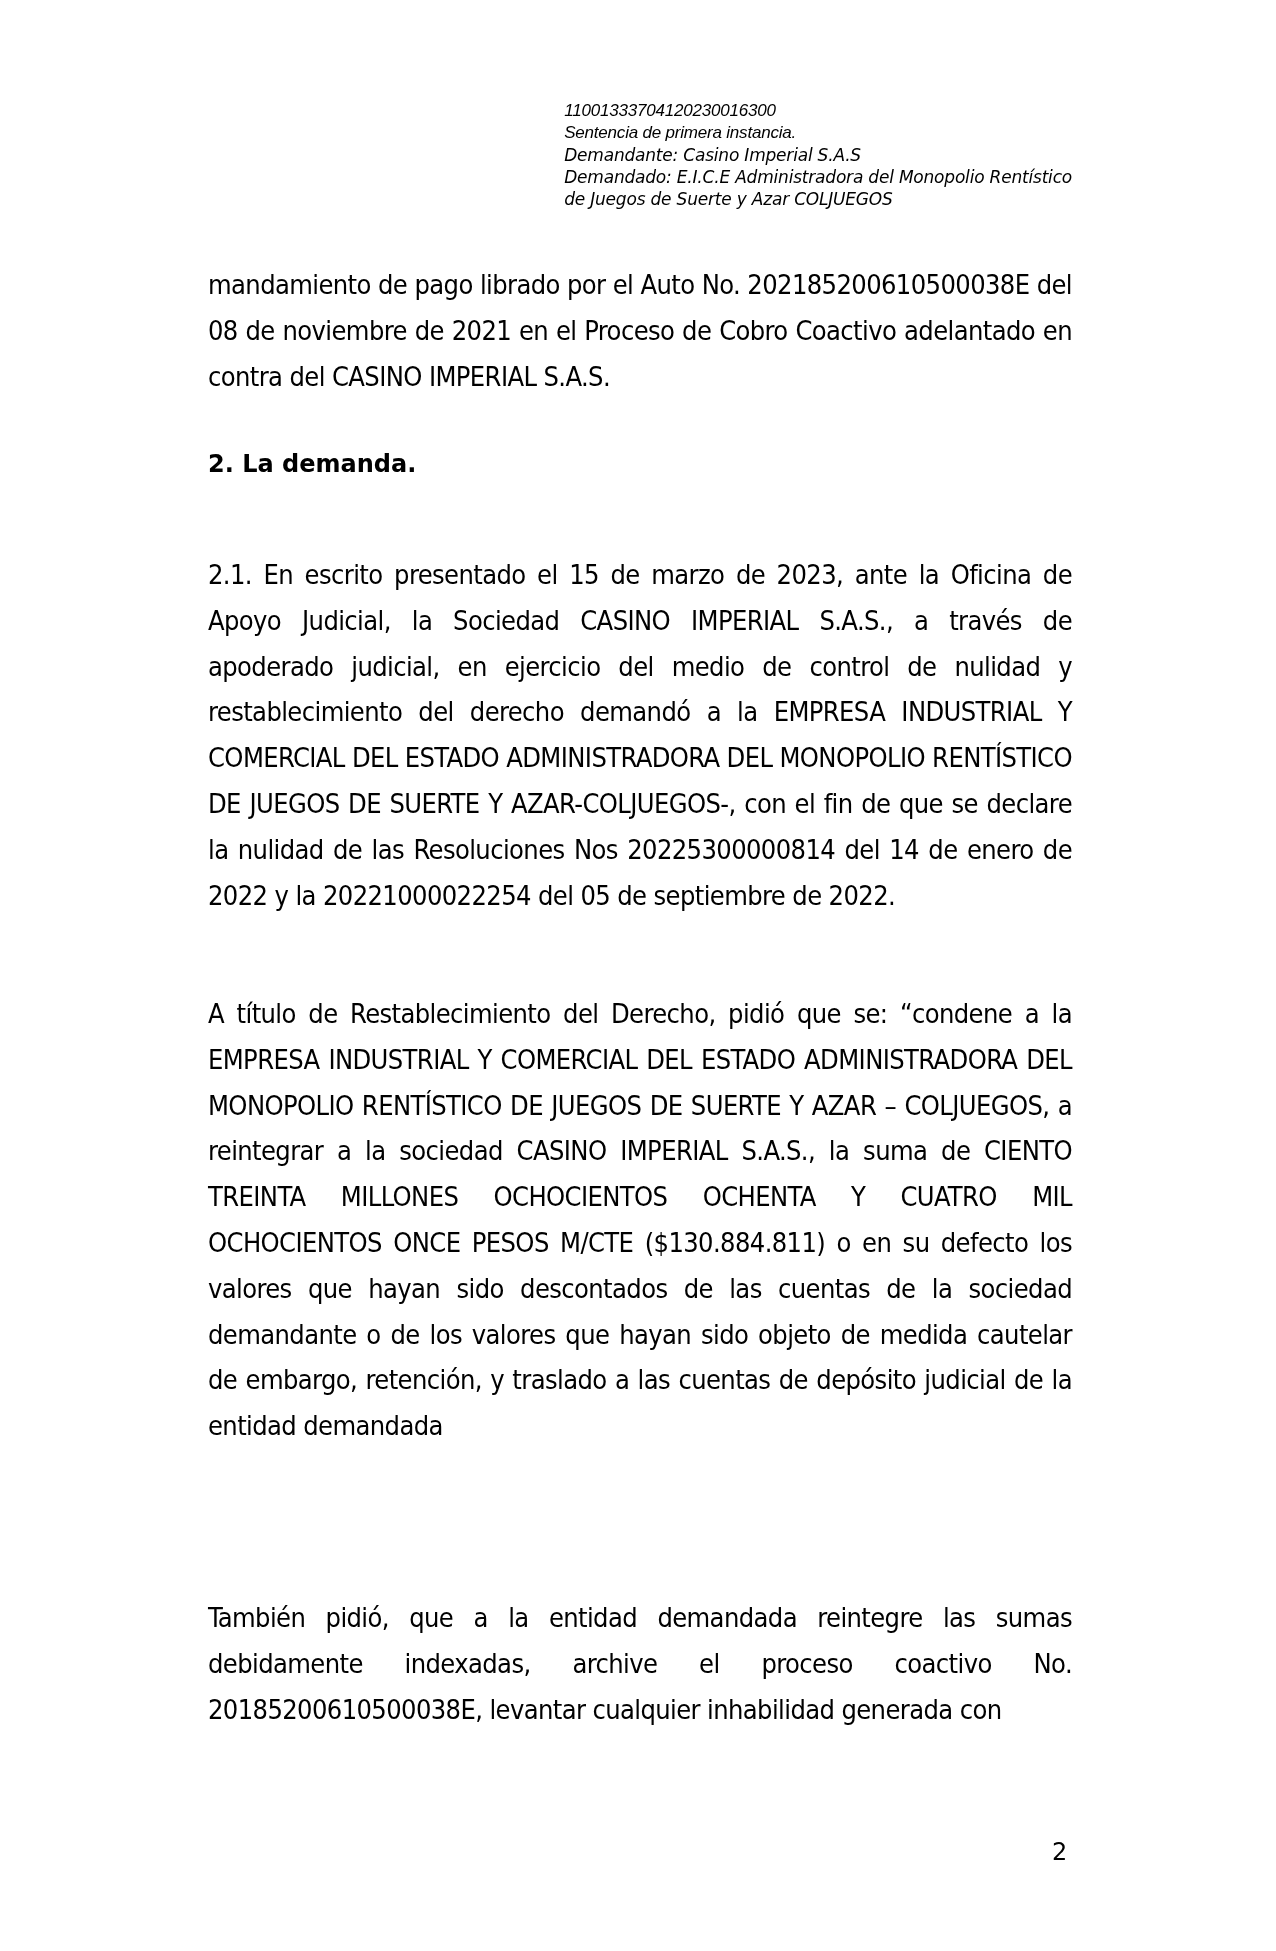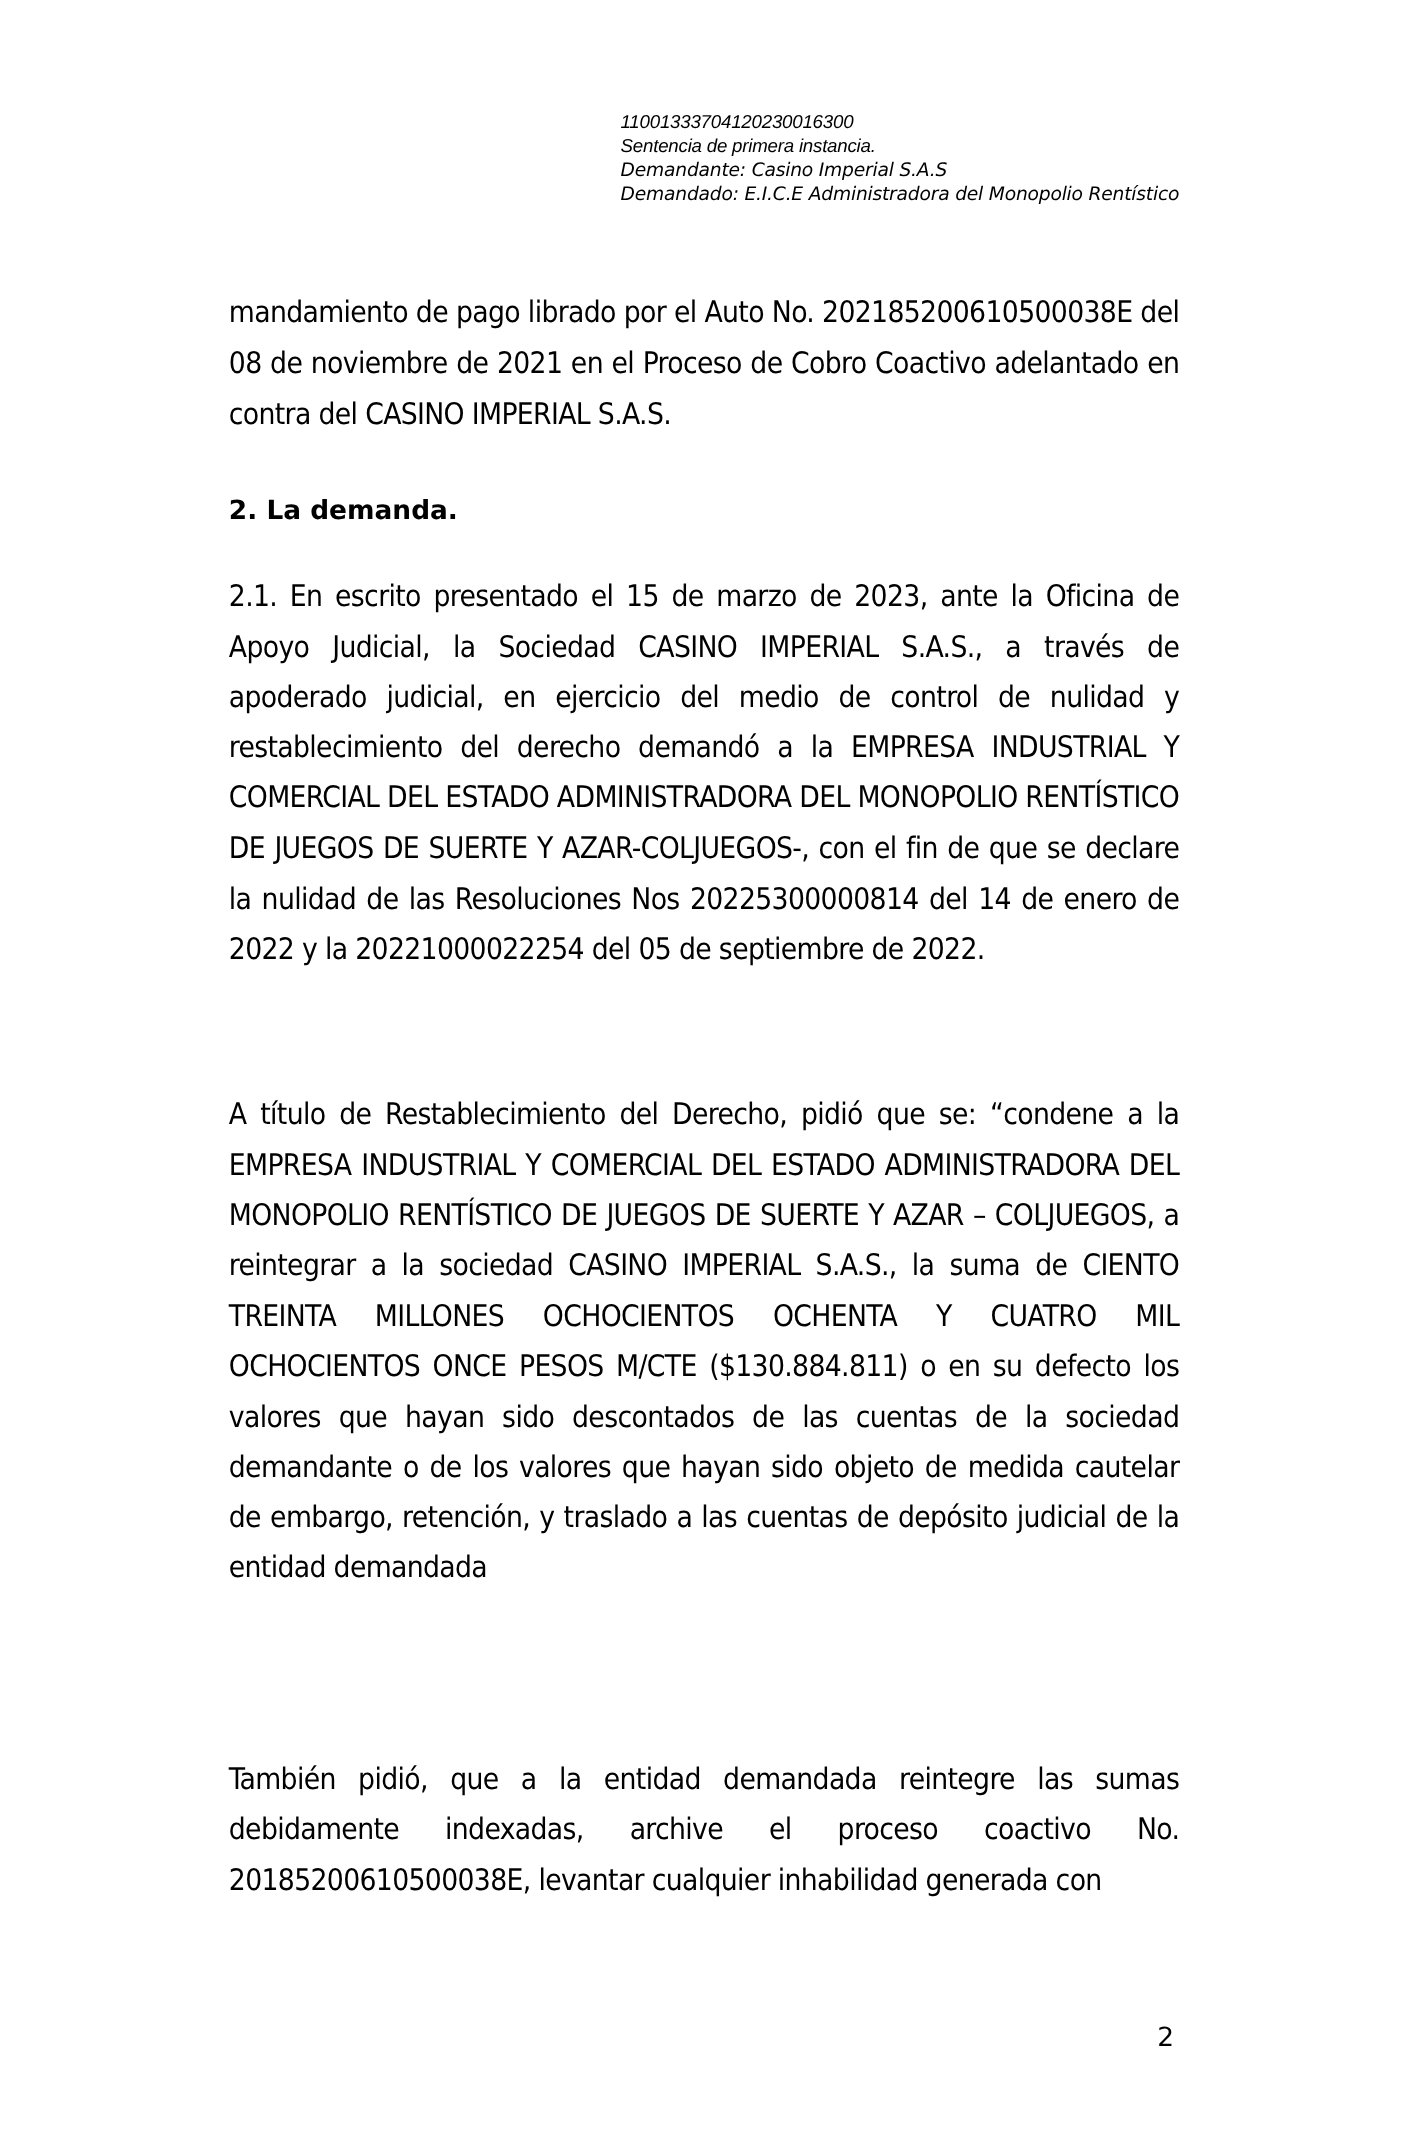--- a/index.html
+++ b/index.html
@@ -20,32 +20,33 @@
     .body-text .i { }
     .heading {
       position: absolute; left: 208px; top: 450px;
       font-family: "DejaVu Sans", sans-serif; font-weight: bold; font-size: 24px;
     }
     .page-num {
       position: absolute; left: 1052px; top: 1838px;
       font-family: "DejaVu Sans", sans-serif; font-size: 24px;
     }
     .p1 { top: 262px; }
-    .p2 { top: 520px; }
+    .p2 { top: 552px; }
     .p3 { top: 991px; }
     .p4 { top: 1595px; }
   </style>
 </head>
 <body>
 
 <div class="header">
   <div class="narrow">11001333704120230016300</div>
   <div class="narrow">Sentencia de primera instancia.</div>
   <div>Demandante: Casino Imperial S.A.S</div>
   <div>Demandado: E.I.C.E Administradora del Monopolio Rentístico</div>
+  <div>de Juegos de Suerte y Azar COLJUEGOS</div>
 </div>
 
 <div class="body-text p1">
   <p>mandamiento de pago librado por el Auto No. 202185200610500038E del 08 de noviembre de 2021 en el Proceso de Cobro Coactivo adelantado en contra del CASINO IMPERIAL S.A.S.</p>
 </div>
 
 <div class="heading">2. La demanda.</div>
 
 <div class="body-text p2">
   <p>2.1. En escrito presentado el 15 de marzo de 2023, ante la Oficina de Apoyo Judicial, la  Sociedad CASINO IMPERIAL S.A.S., a través de apoderado judicial, en ejercicio del medio de control de nulidad y restablecimiento del derecho demandó a la EMPRESA INDUSTRIAL Y COMERCIAL DEL ESTADO ADMINISTRADORA DEL MONOPOLIO RENTÍSTICO DE JUEGOS DE SUERTE Y AZAR-COLJUEGOS-, con el fin de que se declare la nulidad de las Resoluciones Nos 20225300000814 del 14 de enero de 2022 y  la 20221000022254 del 05 de septiembre de 2022.</p>

